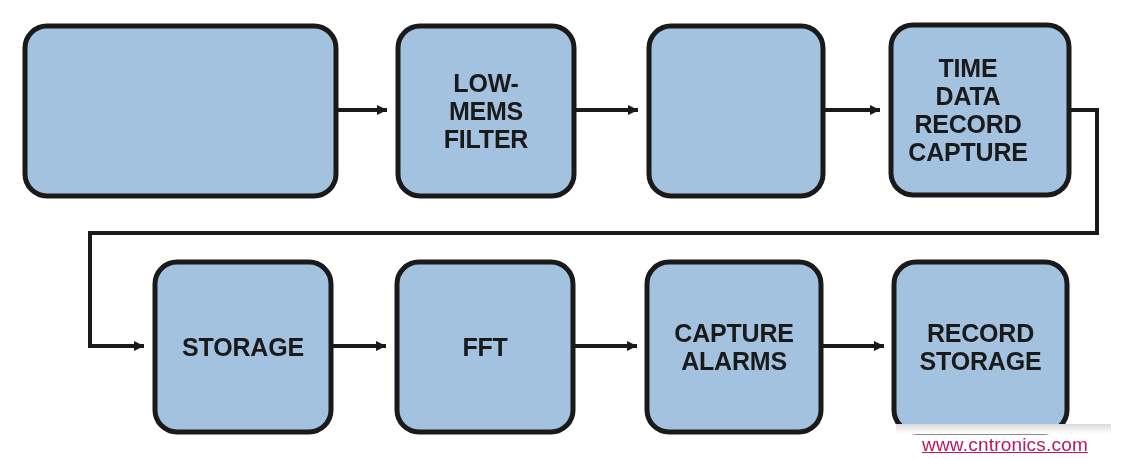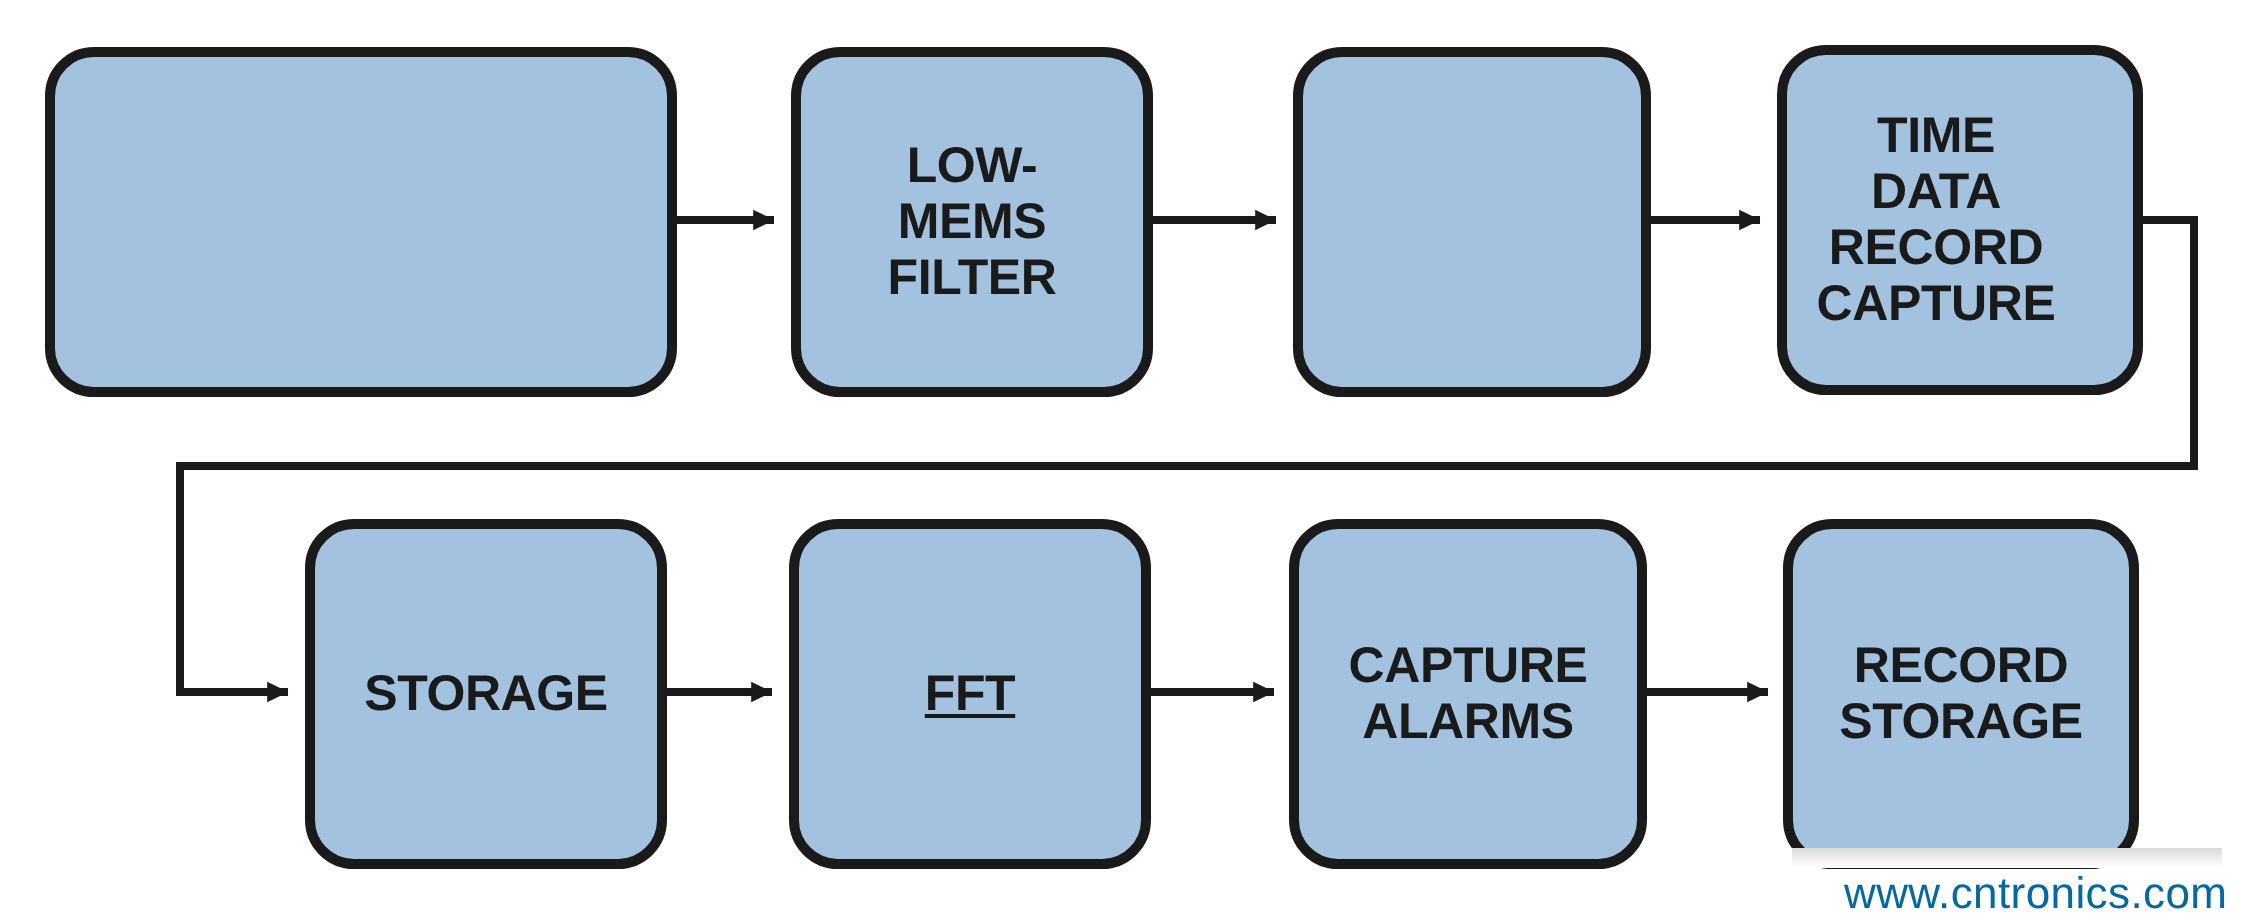--- a/index.html
+++ b/index.html
@@ -35,24 +35,25 @@
     font-size: 25px;
     line-height: 1.13;
     letter-spacing: -0.2px;
     color: #1a1a1a;
     pointer-events: none;
     white-space: pre-line;
   }
   .watermark {
     position: absolute;
     font-family: "Liberation Sans", sans-serif;
-    font-size: 22px;
-    color: #0369a1;
+    font-size: 19px;
+    color: #be185d;
     letter-spacing: 0.2px;
     white-space: nowrap;
+    text-decoration: underline;
   }
   .wm-bar {
     position: absolute;
     background: linear-gradient(to bottom, #d8d8d8 0%, #f2f2f2 60%, #ffffff 100%);
   }
 </style>
 </head>
 <body>
 
 <div id="canvas">
@@ -105,21 +106,21 @@
 FILTER</div>
 
 
   <div class="block-label" style="left:879px; top:25px; width:178px; height:170px;">TIME
 DATA
 RECORD
 CAPTURE</div>
 
   <div class="block-label" style="left:155px; top:262px; width:176px; height:170px;">STORAGE</div>
 
-  <div class="block-label" style="left:397px; top:262px; width:176px; height:170px;text-decoration:underline;">FFT</div>
+  <div class="block-label" style="left:397px; top:262px; width:176px; height:170px;">FFT</div>
 
   <div class="block-label" style="left:647px; top:262px; width:174px; height:170px;">CAPTURE
 ALARMS</div>
 
   <div class="block-label" style="left:894px; top:262px; width:173px; height:170px;">RECORD
 STORAGE</div>
 
   <div class="wm-bar" style="left:896px; top:424px; width:215px; height:10px;"></div>
   <div class="watermark" style="left:922px; top:434px;">www.cntronics.com</div>
 

